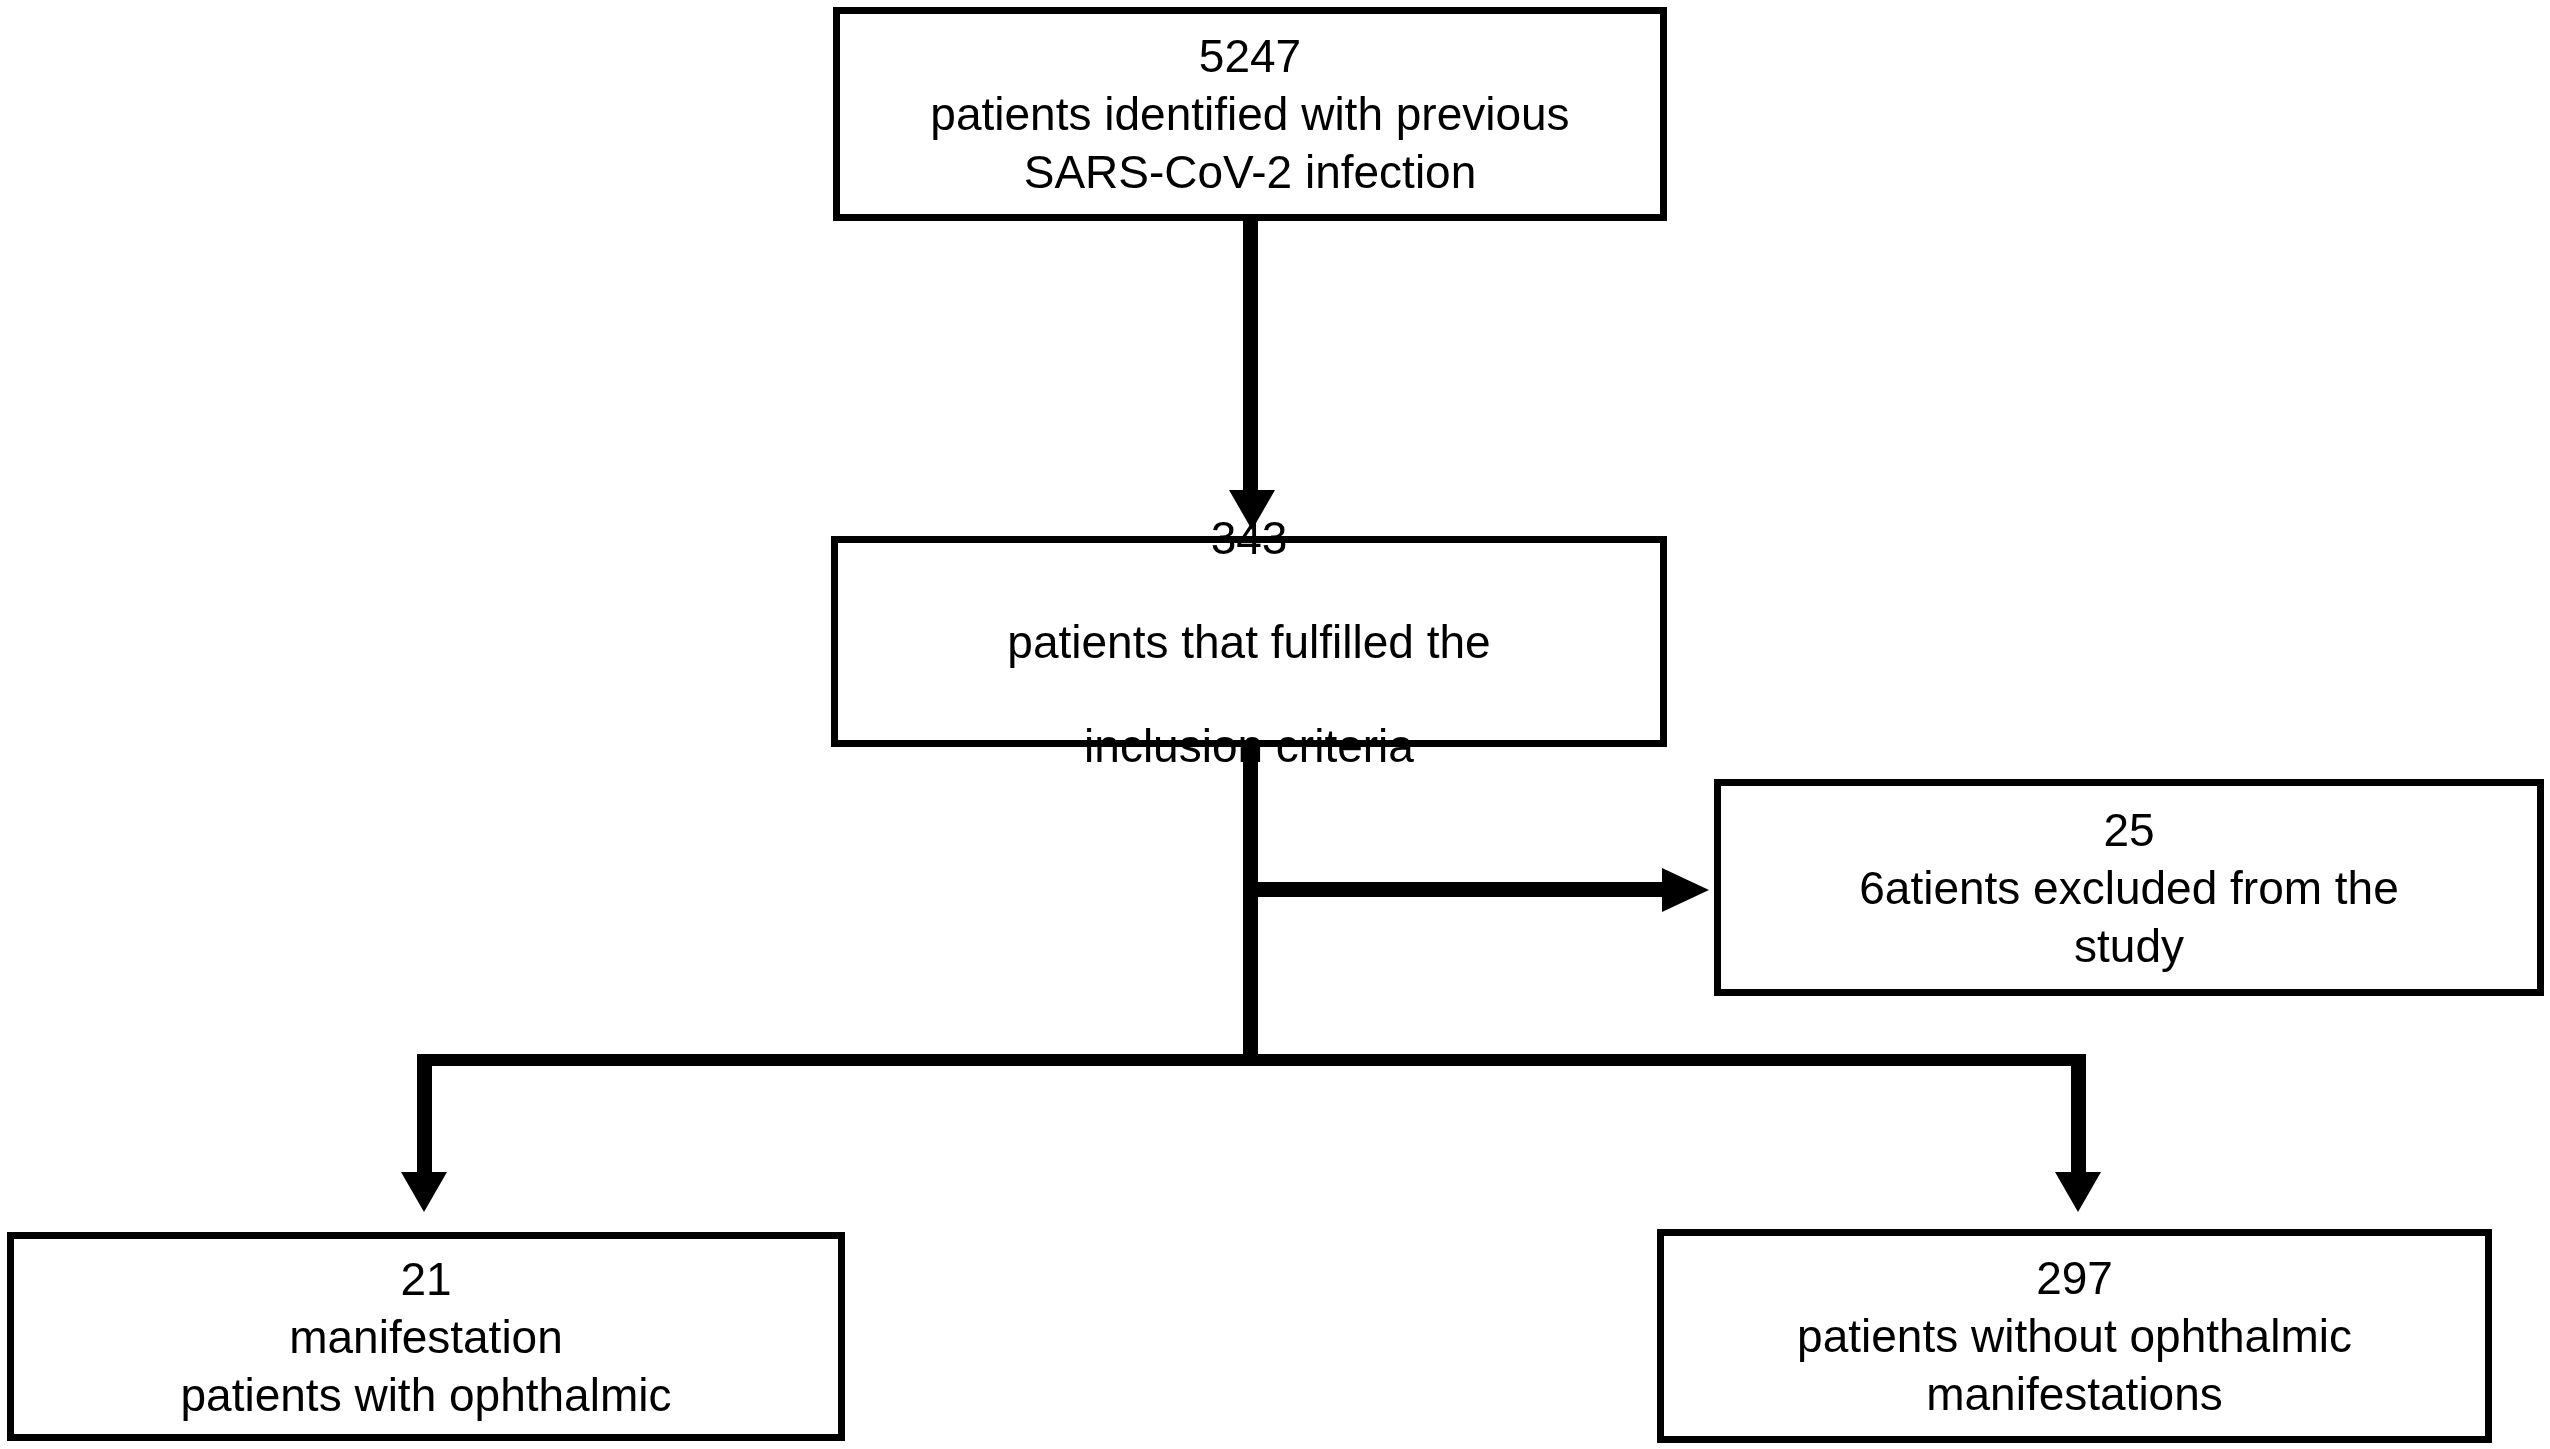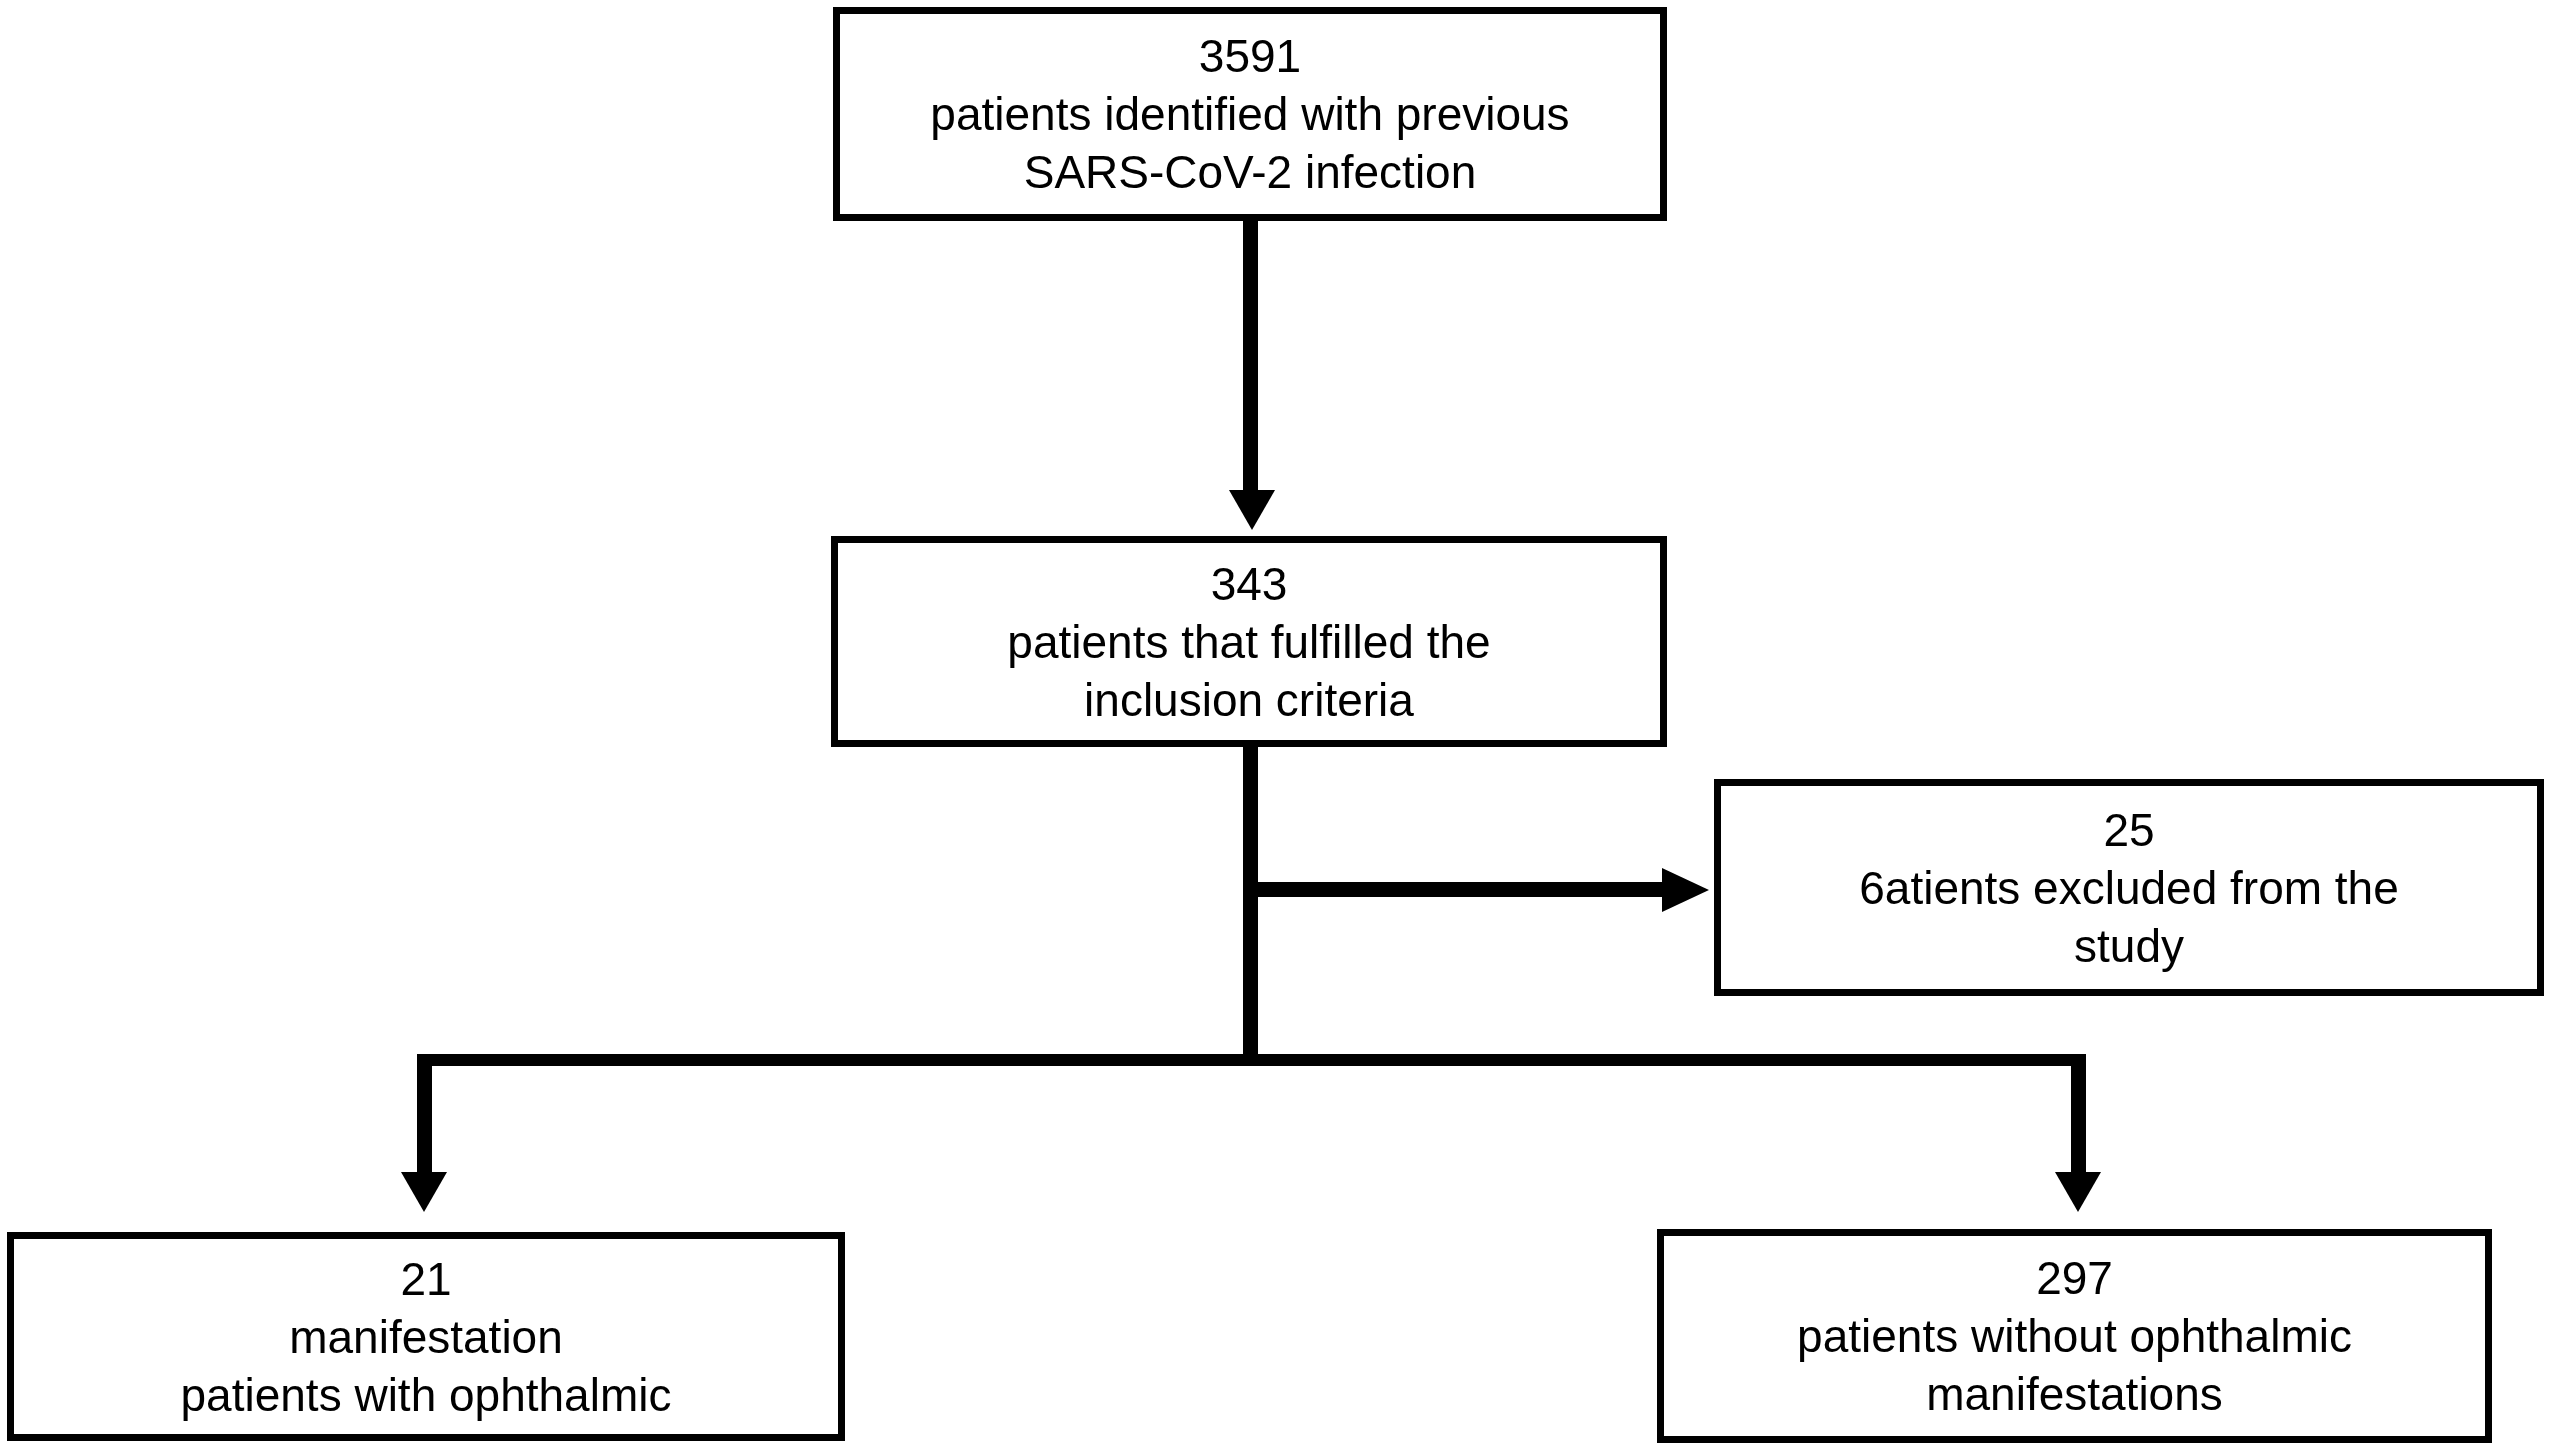--- a/index.html
+++ b/index.html
@@ -24,21 +24,21 @@
     justify-content: center;
     align-items: center;
     text-align: center;
     font-size: 46px;
     line-height: 58px;
     color: #000000;
   }
   .node .txt { white-space: nowrap; }
 
   .box-identified    { left: 833px;  top: 7px;    width: 834px; height: 214px; }
-  .box-inclusion     { left: 831px;  top: 536px;  width: 836px; height: 211px; }
+  .box-inclusion     { left: 831px;  top: 536px;  width: 836px; height: 211px; gap: 46px; }
   .box-excluded      { left: 1714px; top: 779px;  width: 830px; height: 217px; align-items: center; }
   .box-ophthalmic    { left: 7px;    top: 1232px; width: 838px; height: 209px; }
   .box-no-ophthalmic { left: 1657px; top: 1229px; width: 835px; height: 214px; }
 
   
   .cline { position: absolute; background: #000000; }
 
   .stem-top       { left: 1243px; top: 221px;  width: 15px;   height: 270px; }
   .stem-mid       { left: 1243px; top: 747px;  width: 15px;   height: 319px; }
   .branch-right   { left: 1243px; top: 882px; width: 419px;  height: 15px;  }
@@ -61,21 +61,21 @@
   .ahead-2 { left: 1662px; top: 868px;  }  
   .ahead-3 { left: 401px;  top: 1172px; }  
   .ahead-4 { left: 2055px; top: 1172px; }  
 </style>
 </head>
 <body>
 
 <div class="canvas">
 
   <div class="node box-identified">
-    <div class="txt">3591</div>
+    <div class="txt">5247</div>
     <div class="txt">patients identified with previous</div>
     <div class="txt">SARS-CoV-2 infection</div>
   </div>
 
   <div class="cline stem-top"></div>
   <div class="ahead ahead-down ahead-1"></div>
 
   <div class="node box-inclusion">
     <div class="txt">343</div>
     <div class="txt">patients that fulfilled the</div>

